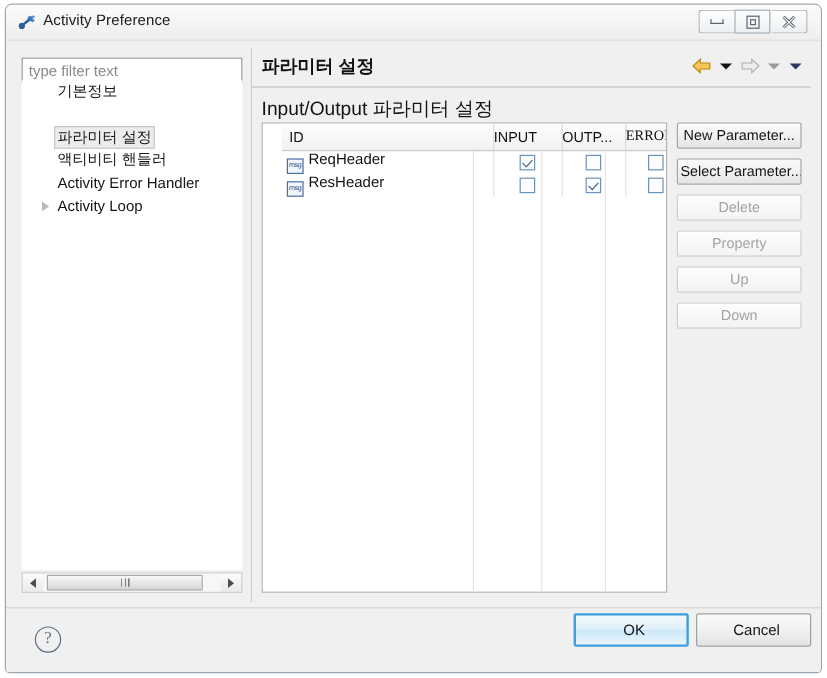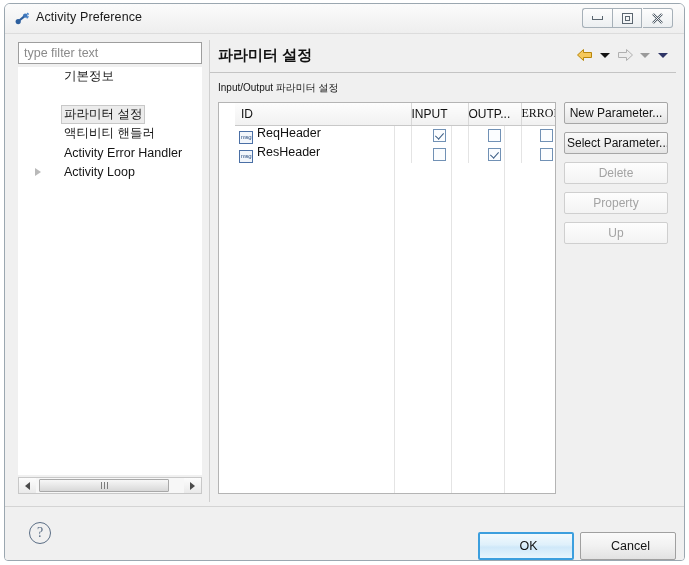--- a/index.html
+++ b/index.html
@@ -76,21 +76,21 @@
     background: #f0f0f0;
   }
 
   
   #tree-panel {
     position: absolute;
     left: 13px; top: 6px;
     width: 184px; height: 462px;
   }
   #filter-input {
-    position: absolute; left: 0; top: 2px;
+    position: absolute; left: 0; top: 8px;
     width: 184px; height: 22px;
     border: 1px solid #9e9e9e;
     background: #ffffff;
     font-family: "Liberation Sans", sans-serif;
     font-size: 12.5px;
     color: #333;
     padding: 0 5px;
     outline: none;
   }
   #filter-input::placeholder { color: #8a8a8a; opacity: 1; }
@@ -98,21 +98,21 @@
     position: absolute; left: 0; top: 27px;
     width: 184px; height: 408px;
     background: #ffffff;
     border: none;
     overflow: hidden;
   }
   .tree-item {
     position: relative;
     height: 19px;
     display: flex; align-items: center;
-    padding-left: 46px;
+    padding-left: 30px;
     white-space: nowrap;
     font-size: 12.5px;
     color: #141414;
   }
   .tree-item .twisty {
     position: absolute;
     left: 17px; top: 6px;
     width: 0; height: 0;
     border-top: 4px solid transparent;
     border-bottom: 4px solid transparent;
@@ -193,21 +193,21 @@
     border-left: 5px solid transparent;
     border-right: 5px solid transparent;
     border-top: 5px solid #141414;
     margin: 0 2px;
   }
   .nav-caret.dim { border-top-color: #9a9a9a; }
   .nav-caret.navy { border-top-color: #2e3566; }
 
   #section-label {
     position: absolute; left: 8px; top: 41px;
-    font-size: 10px; color: #141414;
+    font-size: 16px; color: #141414;
     white-space: nowrap;
   }
 
   
   #table-wrap {
     position: absolute;
     left: 8px; top: 62px;
     width: 338px; height: 392px;
     background: #ffffff;
     border: 1px solid #b4b4b4;
@@ -311,21 +311,21 @@
     width: 22px; height: 22px;
     border: 1.6px solid #5b6e85;
     border-radius: 50%;
     color: #5b6e85;
     font-size: 14px;
     line-height: 19px;
     text-align: center;
     font-family: "Liberation Serif", serif;
   }
   .fbtn {
-    position: absolute; top: 25px;
+    position: absolute; top: 4px;
     width: 96px; height: 28px;
     font-family: "Liberation Sans", sans-serif;
     font-size: 12.5px;
     border-radius: 2px;
     padding-left: 11px;
   }
   #ok-button {
     right: 110px;
     background: linear-gradient(to bottom, #f2fafd 0%, #dff0fb 45%, #cfe8f9 55%, #e7f5fd 100%);
     border: 2px solid #3c9fde;
@@ -479,20 +479,21 @@
           </tbody>
         </table>
       </div>
 
       <div id="side-buttons">
         <button class="sbtn">New Parameter...</button>
         <button class="sbtn">Select Parameter...</button>
         <button class="sbtn disabled">Delete</button>
         <button class="sbtn disabled">Property</button>
         <button class="sbtn disabled">Up</button>
+        <button class="sbtn disabled">Down</button>
       </div>
 
     </div>
   </div>
 
   <div id="footer">
     <div id="help-icon">?</div>
     <button class="fbtn" id="ok-button">OK</button>
     <button class="fbtn" id="cancel-button">Cancel</button>
   </div>

